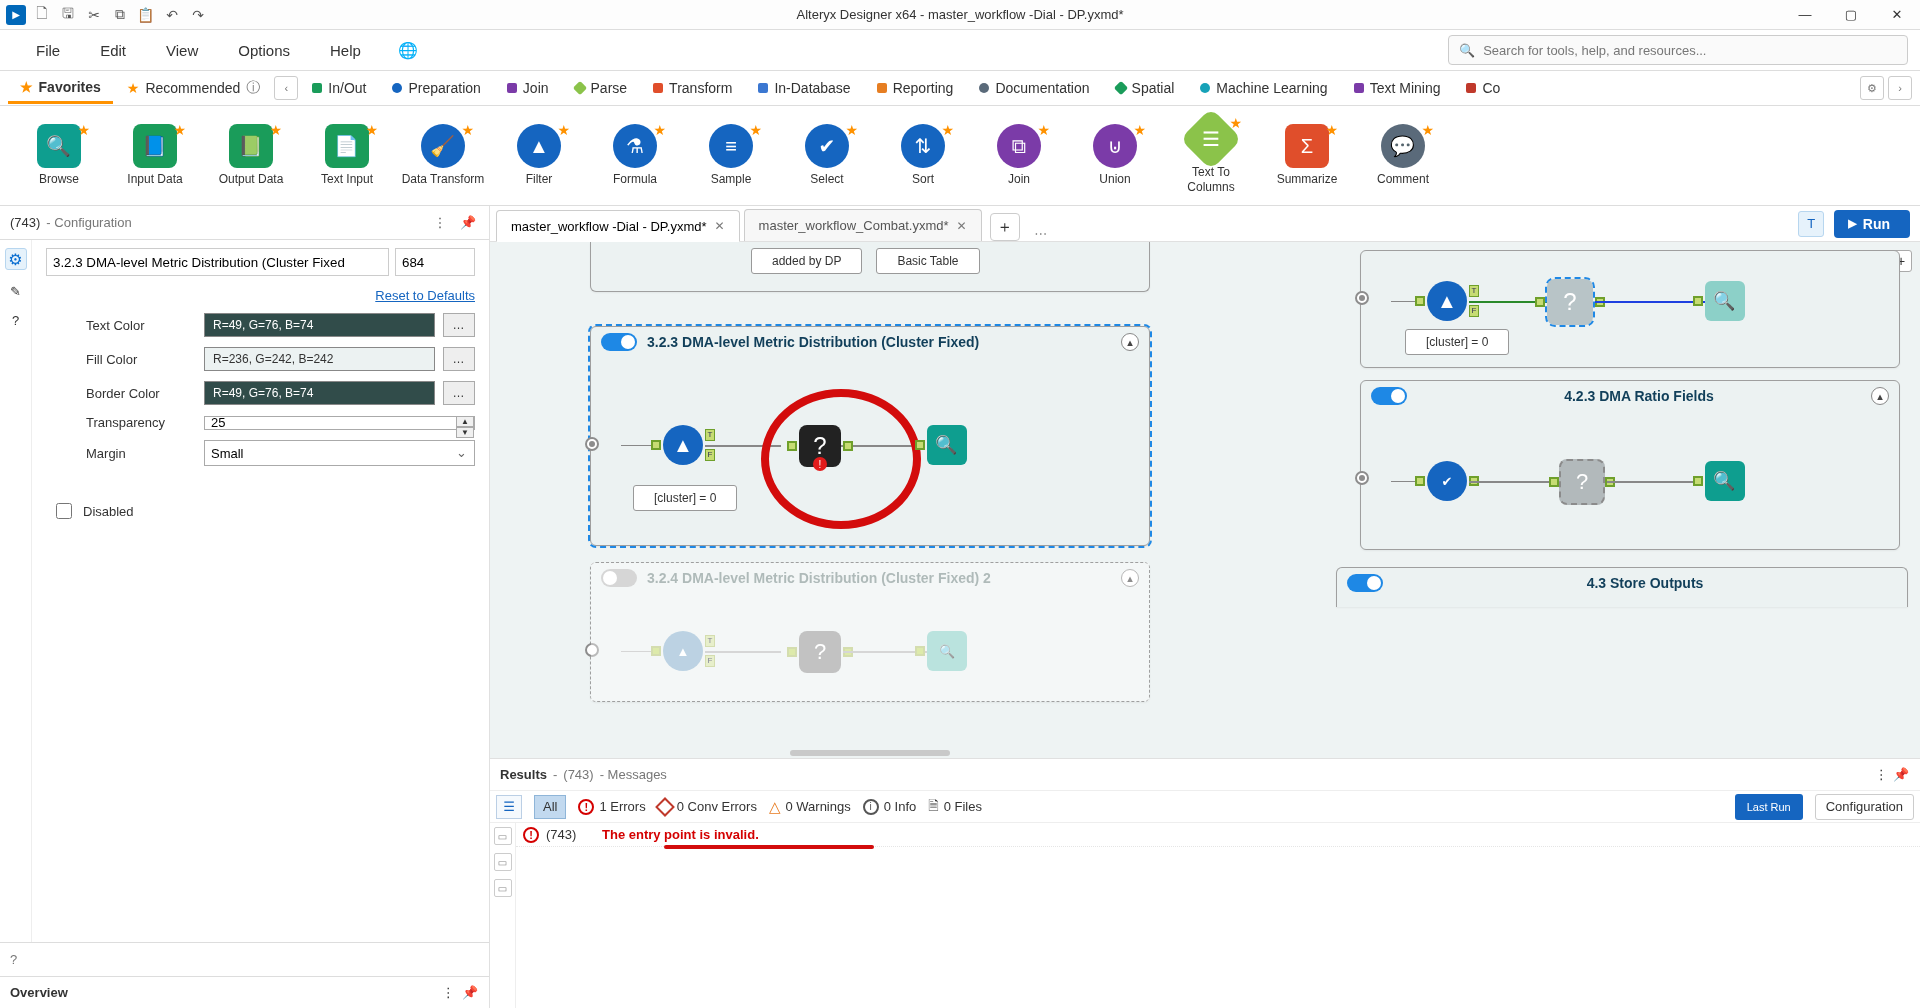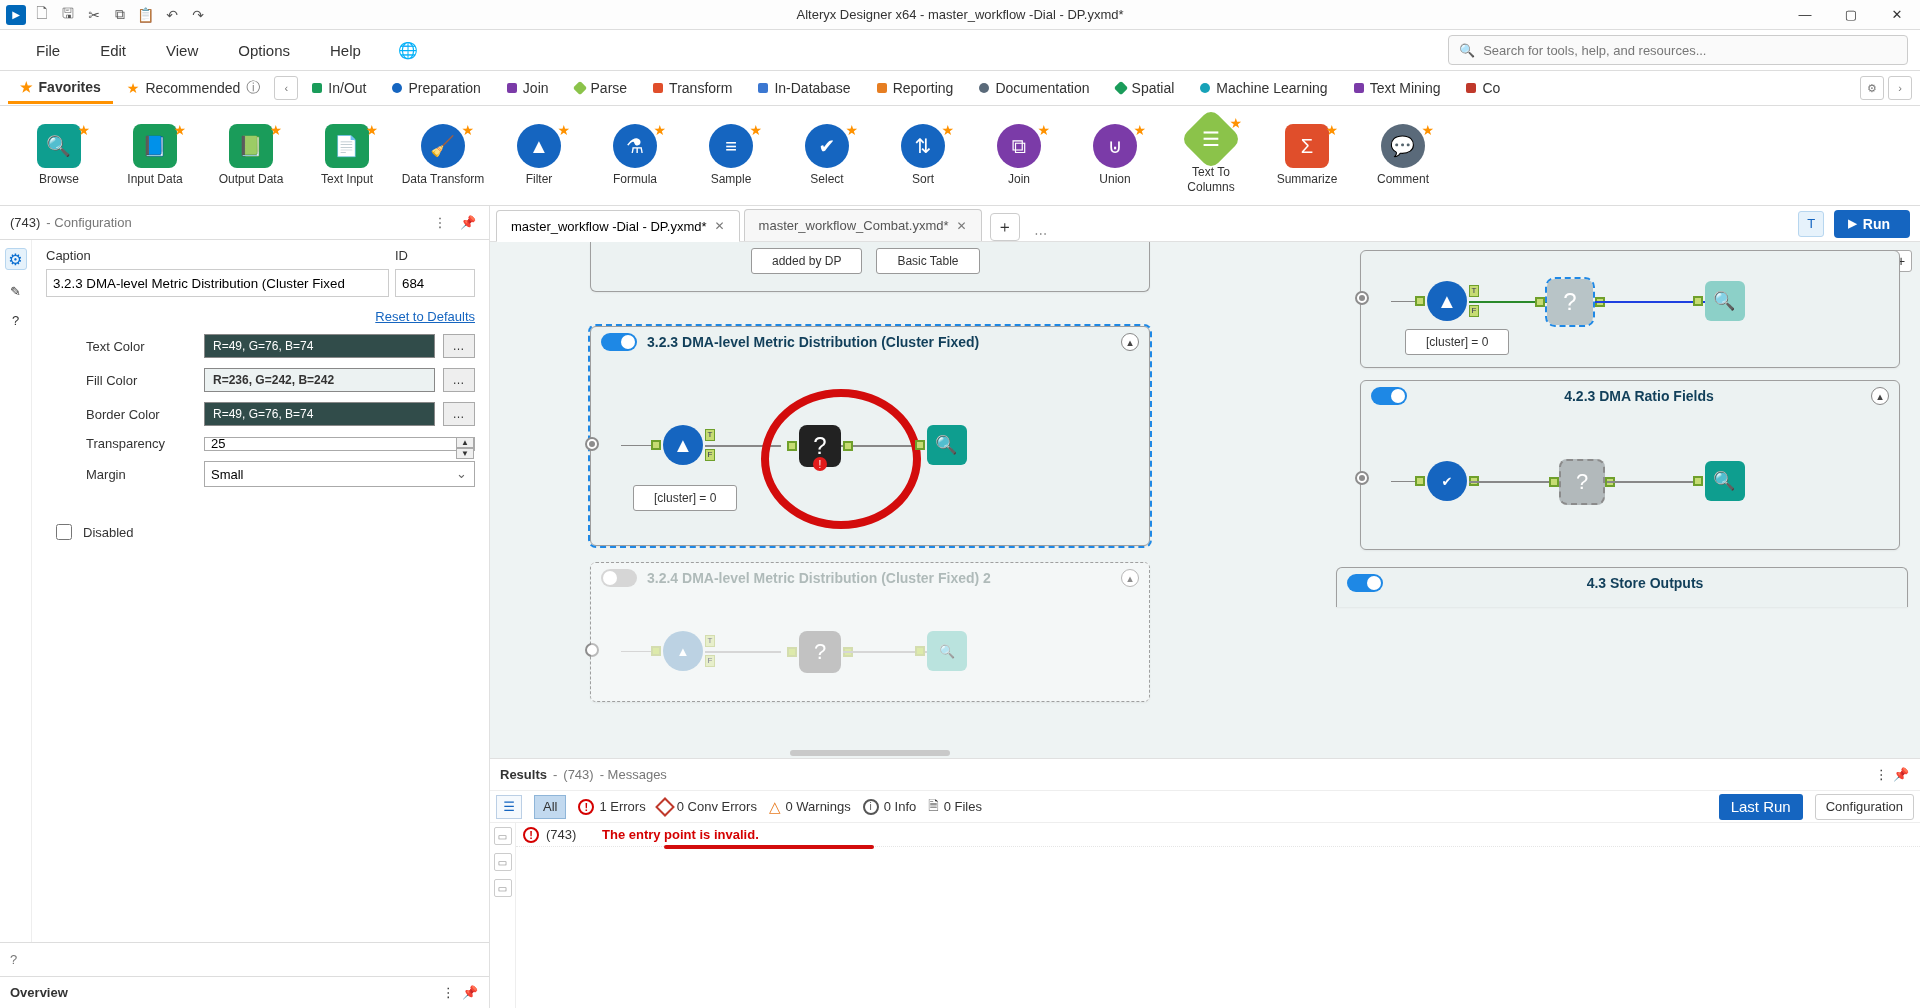--- a/index.html
+++ b/index.html
@@ -101,21 +101,21 @@
   .form-header-row { display:flex; gap:0; padding-bottom:6px;}
   .form-header-row .caption-lbl { flex:1; }
   .form-header-row .id-lbl { width:80px; }
   .caption-input { flex:1; height:28px; border:1px solid #ccc; padding:0 6px; background:#fff; }
   .id-input { width:80px; height:28px; border:1px solid #ccc; padding:0 6px; margin-left:6px;}
   .reset-row { text-align:right; padding:6px 0 8px 0; }
   .reset-link { color:#1565c0; text-decoration:underline; cursor:pointer; font-size:13px;}
   .color-row { display:flex; align-items:center; gap:8px; padding:2px 0 8px 40px; }
   .color-row .lbl { width:110px; }
   .color-swatch { flex:1; height:24px; border:1px solid #888; color:#fff; display:flex;align-items:center;padding:0 8px; font-size:12px;}
-  .color-swatch.light { color:#333;font-weight:bold; }
+  .color-swatch.light { color:#333; }
   .picker-btn { width:32px; height:24px; border:1px solid #aaa; display:flex;align-items:center;justify-content:center;background:#eee;font-size:12px;letter-spacing:1px;}
   .text-input-row { display:flex; align-items:center; gap:8px; padding:2px 0 8px 40px; }
   .text-input-row .lbl { width:110px; }
   .text-input-row input, .text-input-row select {
     flex:1; height:26px; border:1px solid #aaa; padding:0 6px; background:#fff; font-family:inherit; font-size:13px;
   }
   .spinner { position:relative; }
   .spinner .spin-btns { position:absolute; right:1px; top:1px; bottom:1px; width:18px; display:flex; flex-direction:column;}
   .spinner .spin-btns div { flex:1 1 50%; border:1px solid #aaa; display:flex; align-items:center; justify-content:center; font-size:8px; background:#f0f0f0;}
   .check-row { display:flex; align-items:center; gap:8px; padding: 26px 0 0 6px;}
@@ -191,21 +191,21 @@
   .radio-anchor.inner::after{content:"";position:absolute;inset:2px;border-radius:50%;background:#8d8d8d;}
 
   
   .results-panel { height:250px; border-top:1px solid var(--panel-border); display:flex; flex-direction:column; background:#fff;}
   .results-header { height:32px; display:flex; align-items:center; padding:0 10px; gap:6px; border-bottom:1px solid #eee;}
   .results-filterbar { height:32px; display:flex; align-items:center; padding:0 6px; gap:12px; border-bottom:1px solid #eee;}
   .results-filterbar .pill { display:flex; align-items:center; gap:5px; font-size:13px;}
   .results-filterbar .allbtn { background:#c2d9ef; border:1px solid #8fb5d8; padding:0 8px; height:24px; display:flex;align-items:center;font-size:13px;}
   .results-filterbar .iconbtn { width:26px; height:24px; border:1px solid #bbcfe5; display:flex;align-items:center;justify-content:center;color:#1565c0;background:#f5f9fd;}
   .results-filterbar .spacer { flex:1;}
-  .lastrun-btn { height:26px; background:#1565c0; color:#fff; padding:0 12px; border-radius:3px; display:flex;align-items:center;font-size:15px;}
+  .lastrun-btn { height:26px; background:#1565c0; color:#fff; padding:0 12px; border-radius:3px; display:flex;align-items:center;font-size:11px;}
   .config-btn { height:26px; border:1px solid #ccc; padding:0 10px; display:flex; align-items:center; font-size:13px; border-radius:3px;}
   .results-body { flex:1; display:flex; }
   .results-side { width:26px; border-right:1px solid #eee; display:flex; flex-direction:column; align-items:center; padding-top:4px; gap:8px; color:#888;}
   .results-side div { width:18px;height:18px;border:1px solid #ccc;display:flex;align-items:center;justify-content:center;font-size:10px;border-radius:2px;}
   .results-table { flex:1; }
   .result-row { display:flex; align-items:center; height:24px; border-bottom:1px dotted #e5e5e5; font-size:13px;}
   .result-row .cell-icon { width:30px; display:flex; justify-content:center; color:var(--error-red); font-weight:bold;}
   .result-row .cell-id { width:56px; color:#333;}
   .result-row .cell-msg { color:var(--error-red); font-weight:700; }
   .red-underline { position:relative; height:4px; background:#d30c0c; width:210px; margin-left:148px; margin-top:-2px; border-radius:3px;}
@@ -439,24 +439,20 @@
       <div class="hbtn">⋮</div>
       <div class="hbtn">📌</div>
     </div>
     <div class="config-body">
       <div class="config-side">
         <div class="gear">⚙</div>
         <div>✎</div>
         <div>?</div>
       </div>
       <div class="config-form">
-        <div class="form-header-row">
-          <div class="caption-lbl">Caption</div>
-          <div class="id-lbl">ID</div>
-        </div>
         <div class="form-row">
           <input class="caption-input" value="3.2.3 DMA-level Metric Distribution (Cluster Fixed" style="">
           <input class="id-input" value="684" style="">
         </div>
         <div class="reset-row">
           <span class="reset-link">Reset to Defaults</span>
         </div>
         <div class="color-row">
           <div class="lbl">Text Color</div>
           <div class="color-swatch" style="background:#314c4a">R=49, G=76, B=74</div>

